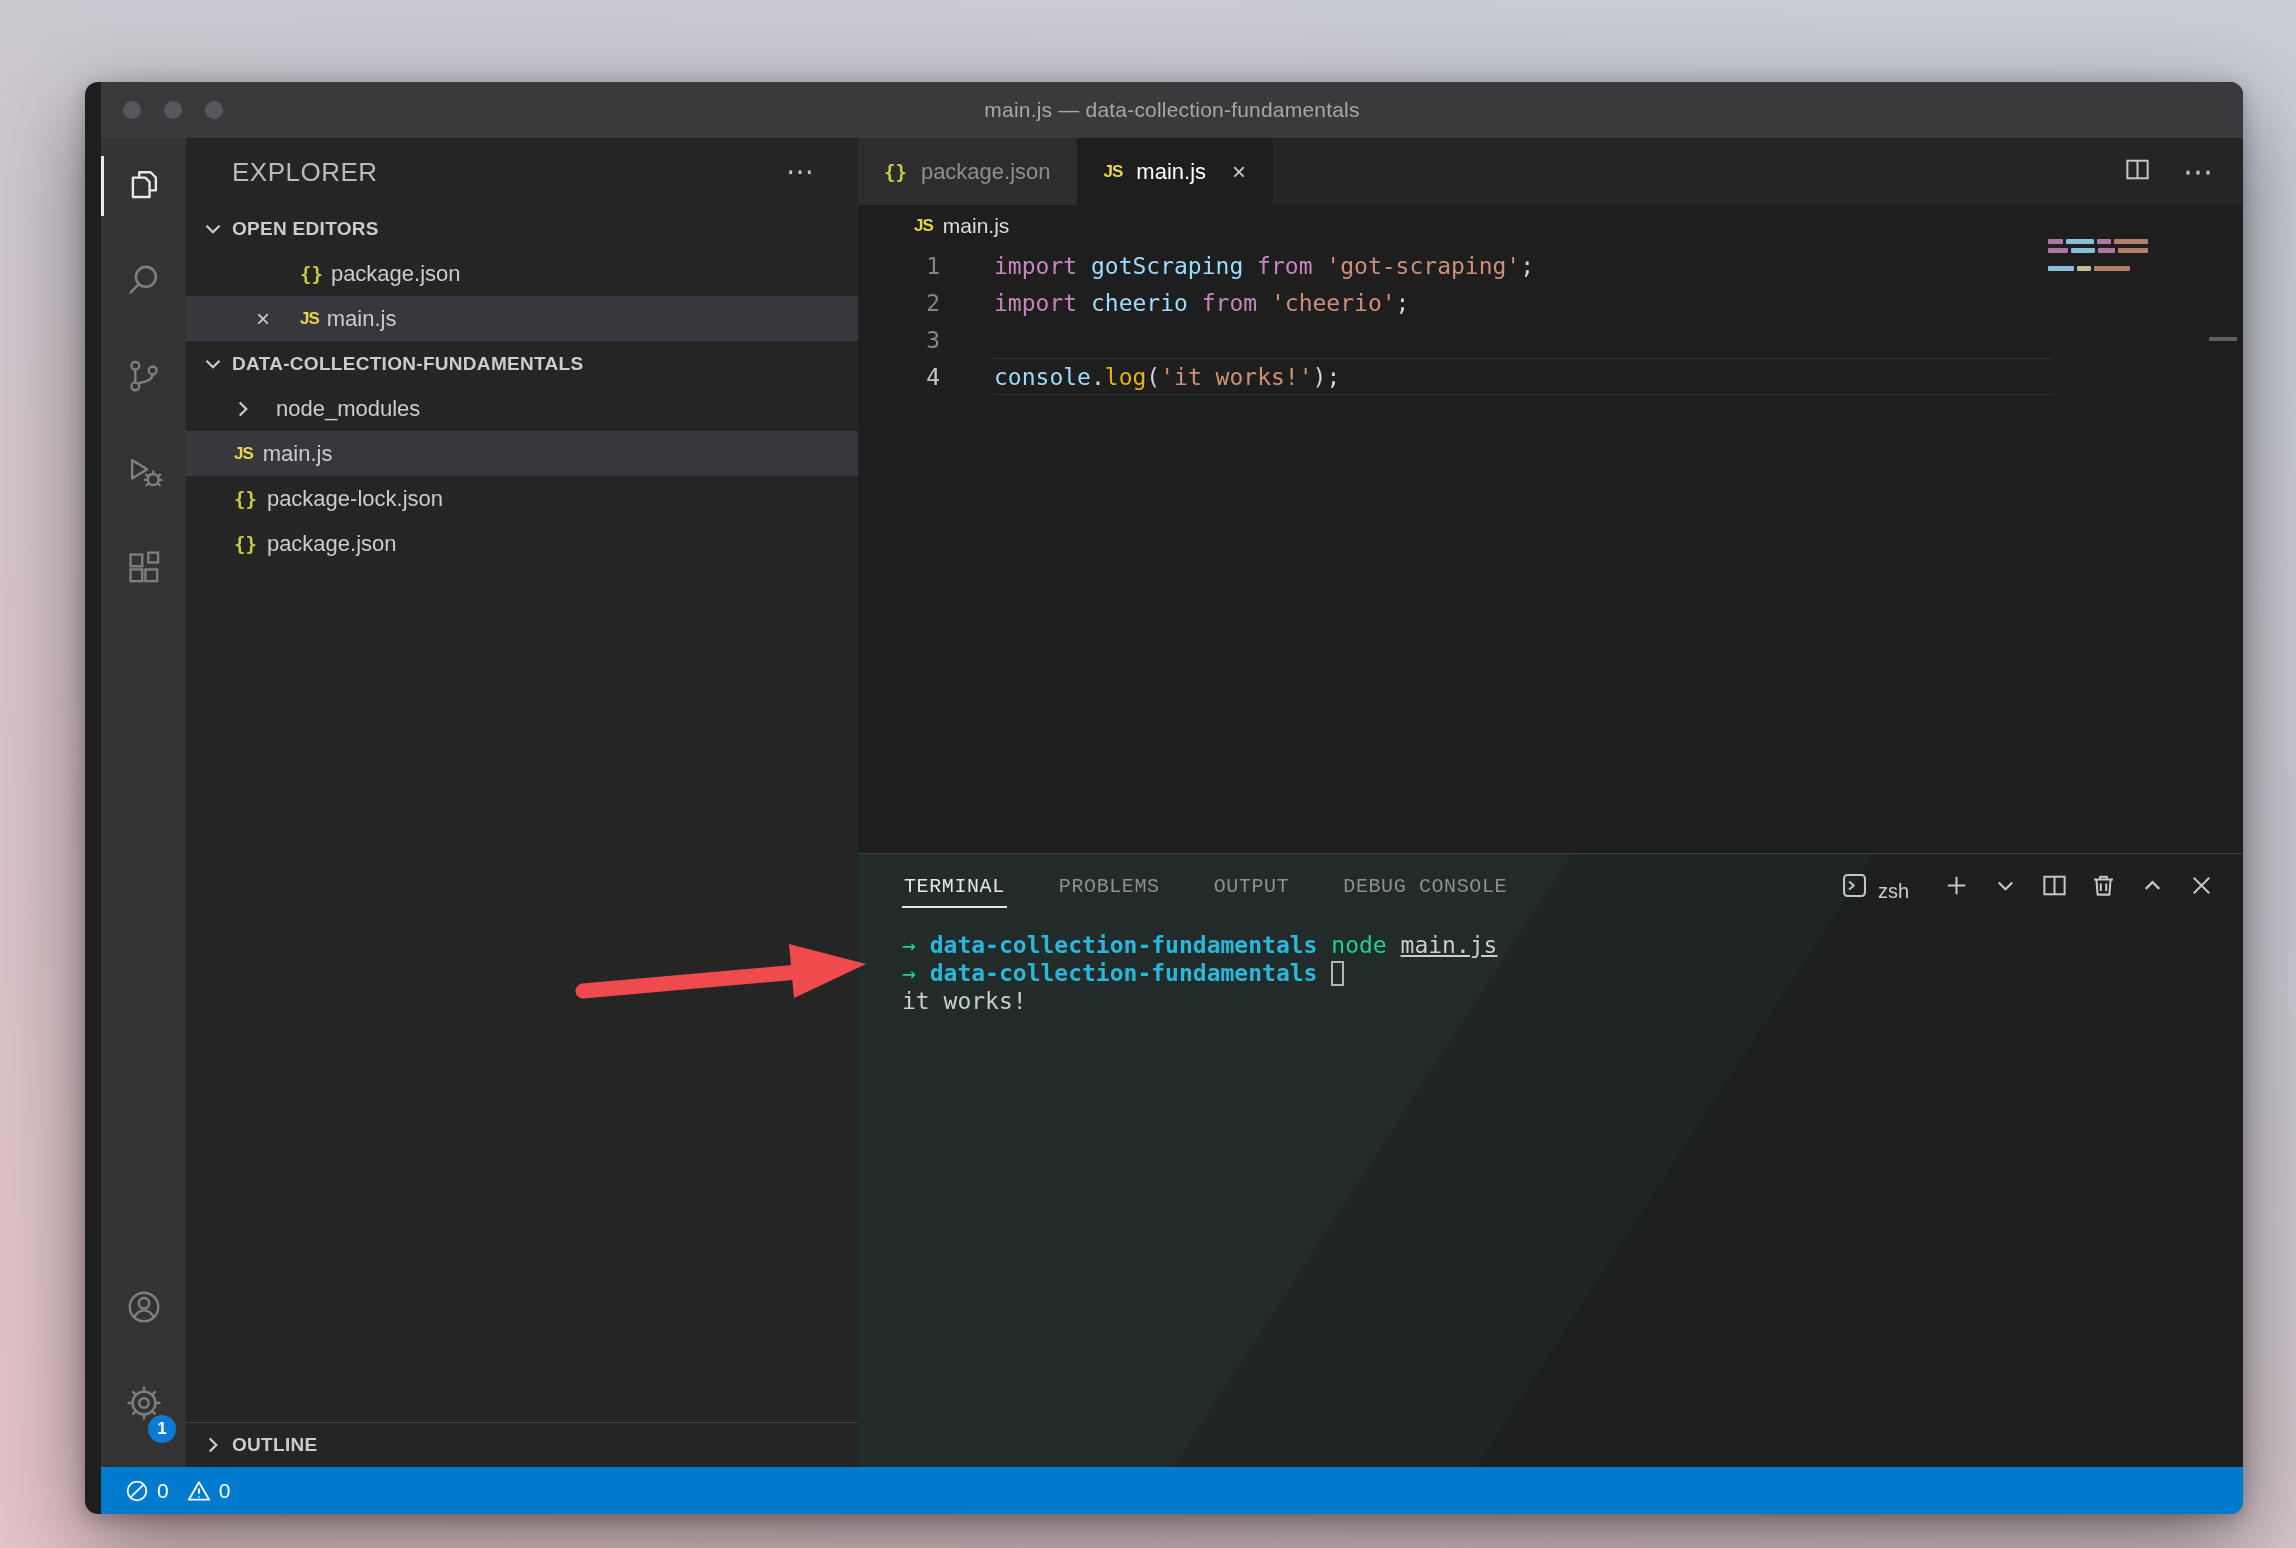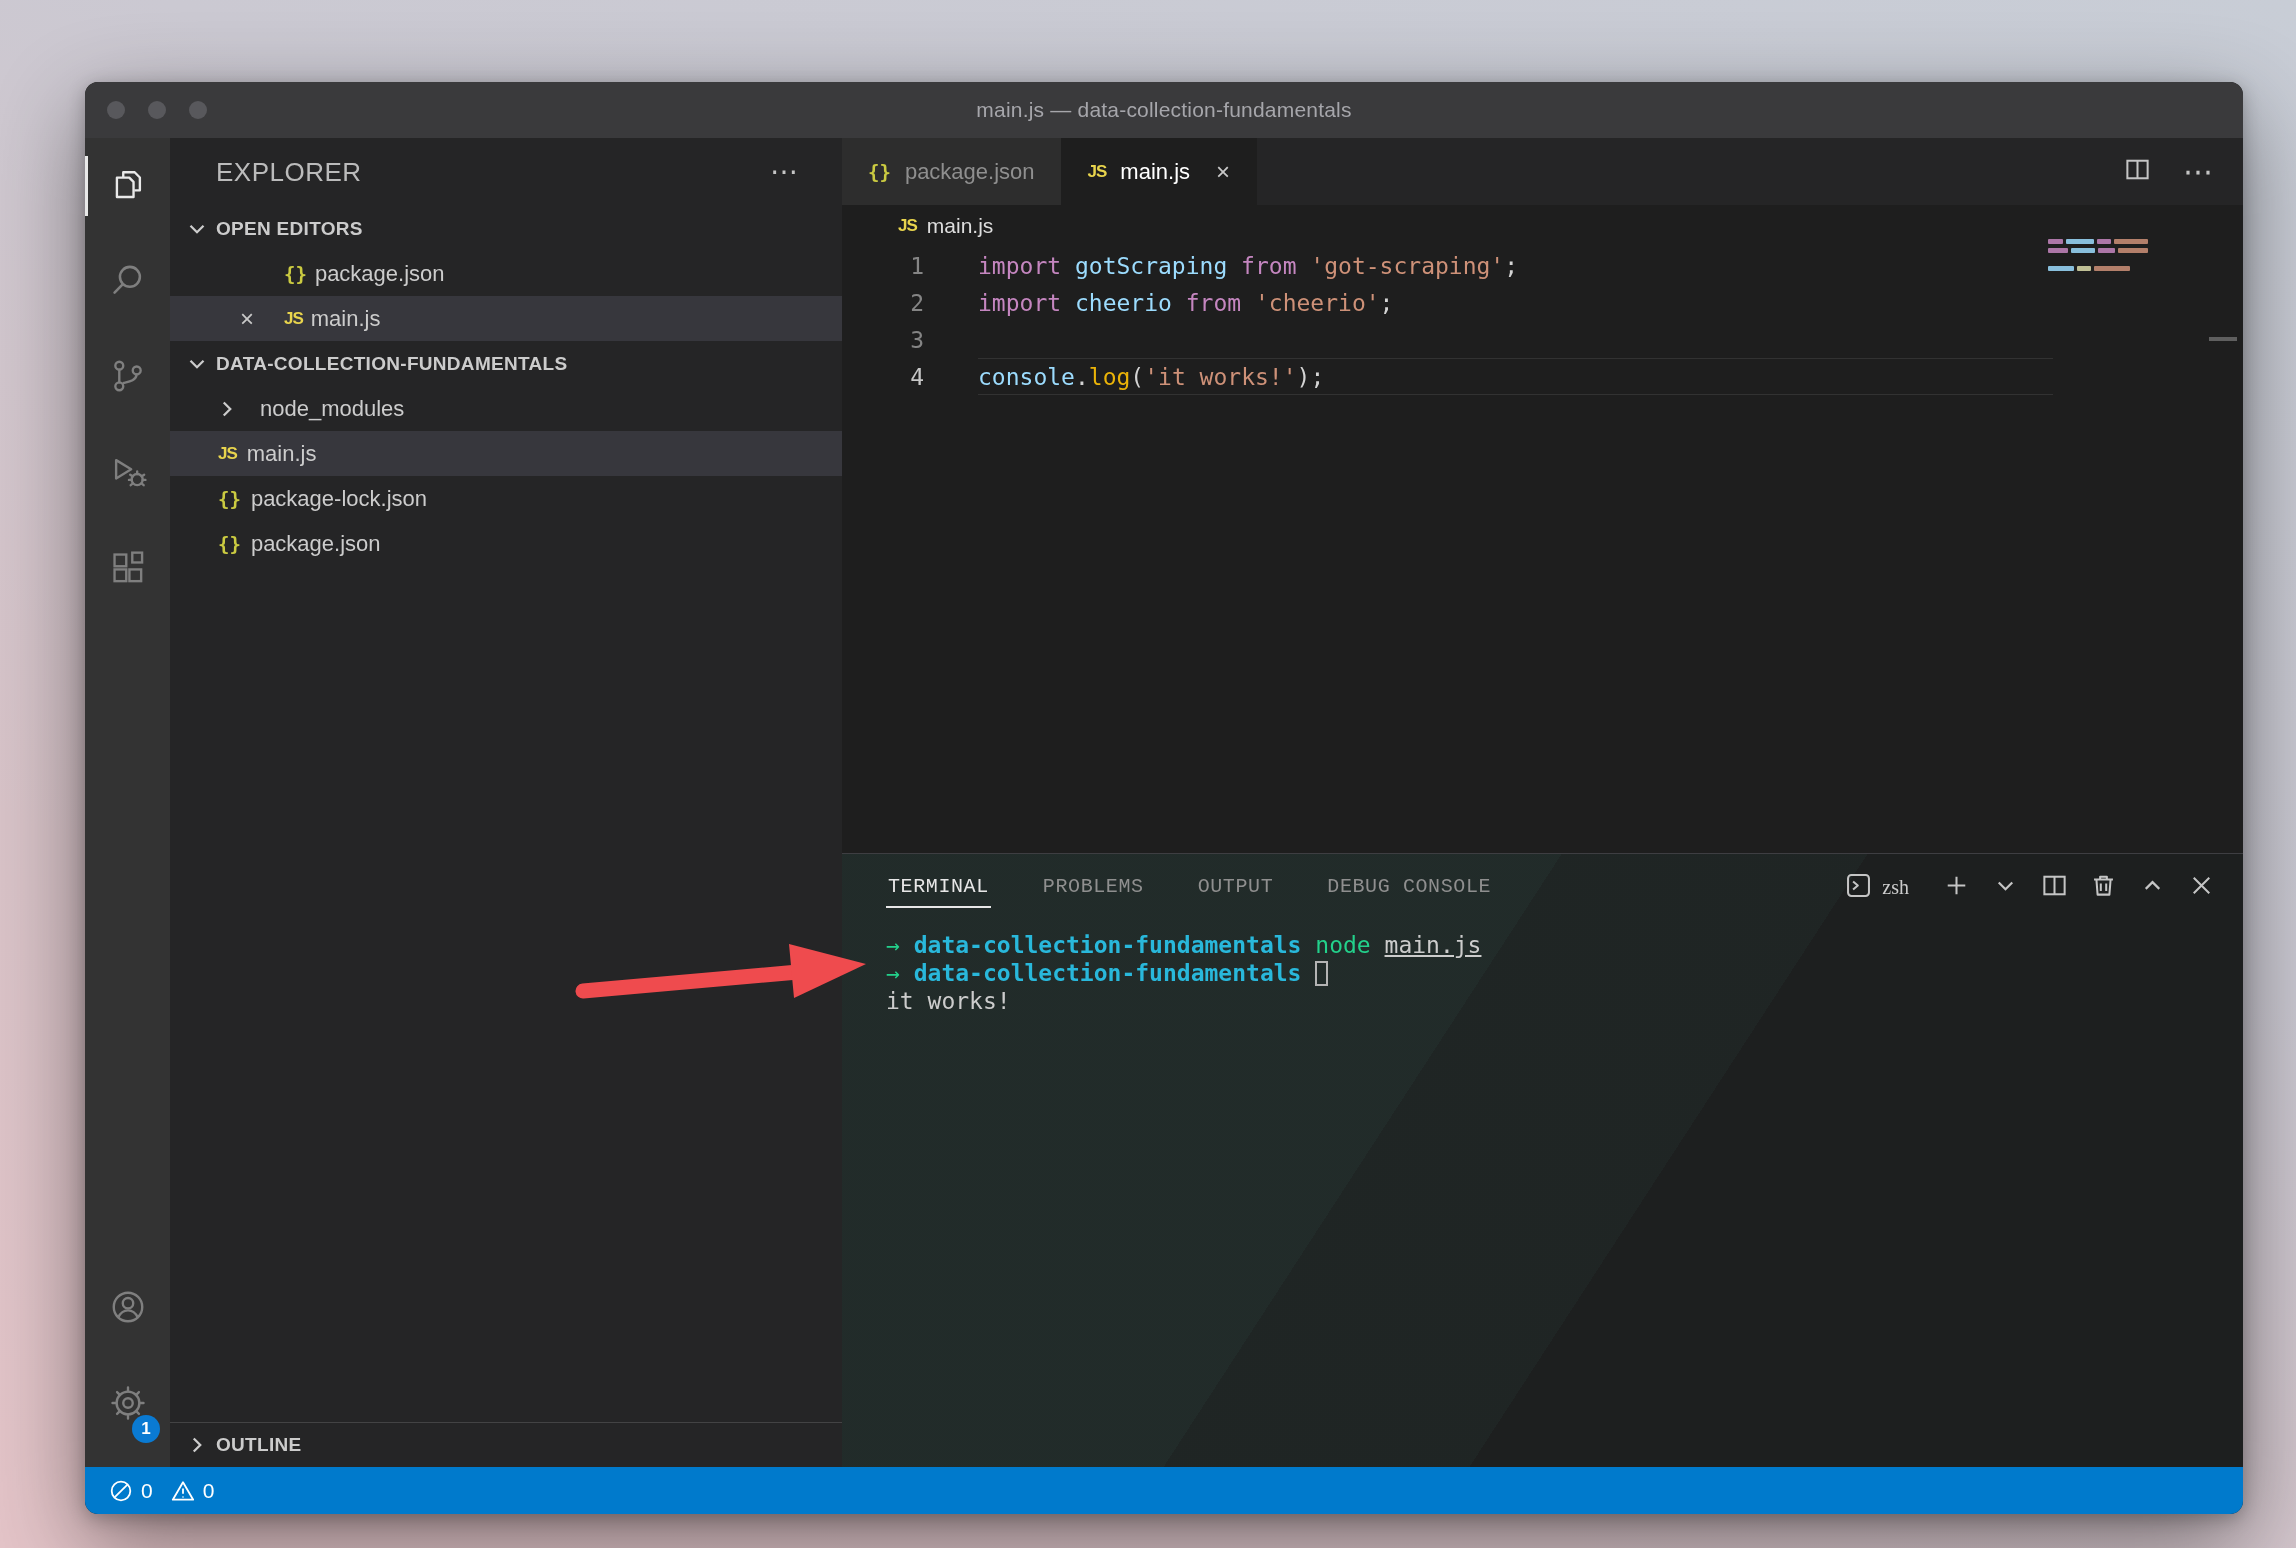--- a/index.html
+++ b/index.html
@@ -5,21 +5,21 @@
   *{margin:0;padding:0;box-sizing:border-box;}
   html,body{width:2296px;height:1548px;}
   body{
     position:relative;overflow:hidden;
     font-family:"Liberation Sans",sans-serif;
     background:linear-gradient(205deg,#c8cdd6 0%,#cbc9d2 38%,#d8c3c8 72%,#e4c4c8 100%);
   }
   .window{
     position:absolute;left:85px;top:82px;width:2158px;height:1432px;
     border-radius:13px;overflow:hidden;display:flex;flex-direction:column;
-    background:#1e1e1e;box-shadow:0 30px 90px rgba(0,0,0,.45),0 4px 18px rgba(0,0,0,.25);
+    background:#1e1e1e;box-shadow:0 30px 90px rgba(0,0,0,.45),0 4px 18px rgba(0,0,0,.25);padding-left:16px;
   }
   
   .titlebar{height:56px;flex:0 0 56px;background:#3a3a3c;position:relative;display:flex;align-items:center;justify-content:center;}
   .traffic{position:absolute;left:22px;top:0;height:100%;display:flex;align-items:center;gap:23px;}
   .tl{width:18px;height:18px;border-radius:50%;background:#58585c;}
   .title{font-size:21px;color:#a6a6ab;letter-spacing:.2px;}
   
   .bodyrow{flex:1;display:flex;min-height:0;}
   
   .activitybar{width:85px;flex:0 0 85px;background:#333333;display:flex;flex-direction:column;}
@@ -79,21 +79,21 @@
   .ruler-mark{position:absolute;right:6px;top:132px;width:28px;height:4px;background:#5f5f5f;}
   
   .panel{height:614px;flex:0 0 614px;border-top:1px solid #3e3e42;display:flex;flex-direction:column;
     background:
       linear-gradient(123deg, rgba(44,72,66,.30) 0%, rgba(44,72,66,.30) 40%, rgba(44,72,66,.15) 40%, rgba(44,72,66,.15) 57%, rgba(30,30,30,0) 57%),
       #1d1f1f;}
   .panel-header{height:67px;flex:0 0 67px;display:flex;align-items:center;padding:0 28px 0 44px;gap:50px;}
   .ptab{font-size:20px;letter-spacing:.6px;color:#8f8f8f;padding:8px 2px;border-bottom:2px solid transparent;cursor:pointer;font-family:Liberation Mono, monospace;}
   .ptab.active{color:#e7e7e7;border-bottom-color:#e7e7e7;}
   .panel-spacer{flex:1;}
-  .panel-actions{display:flex;align-items:center;gap:22px;color:#c5c5c5;font-family:Liberation Serif, serif;}
+  .panel-actions{display:flex;align-items:flex-end;gap:22px;color:#c5c5c5;}
   .panel-actions svg{width:27px;height:27px;cursor:pointer;}
   .shell-label{font-size:20px;color:#cccccc;margin:0 12px 0 -12px;cursor:pointer;}
   #terminal-lines{padding:10px 0 0 44px;font-family:"DejaVu Sans Mono",monospace;font-size:23px;}
   #terminal-lines .trow{height:28px;display:flex;align-items:center;}
   #terminal-lines .tline{white-space:pre;}
   .tok-green{color:#23d18b;}
   .tok-path{color:#29b8db;font-weight:700;}
   .tok-plain{color:#cccccc;}
   .tok-arg{color:#cccccc;text-decoration:underline;}
   .tok-cursor{display:inline-block;width:13px;height:25px;border:2px solid #b4b4b4;vertical-align:-5px;}

